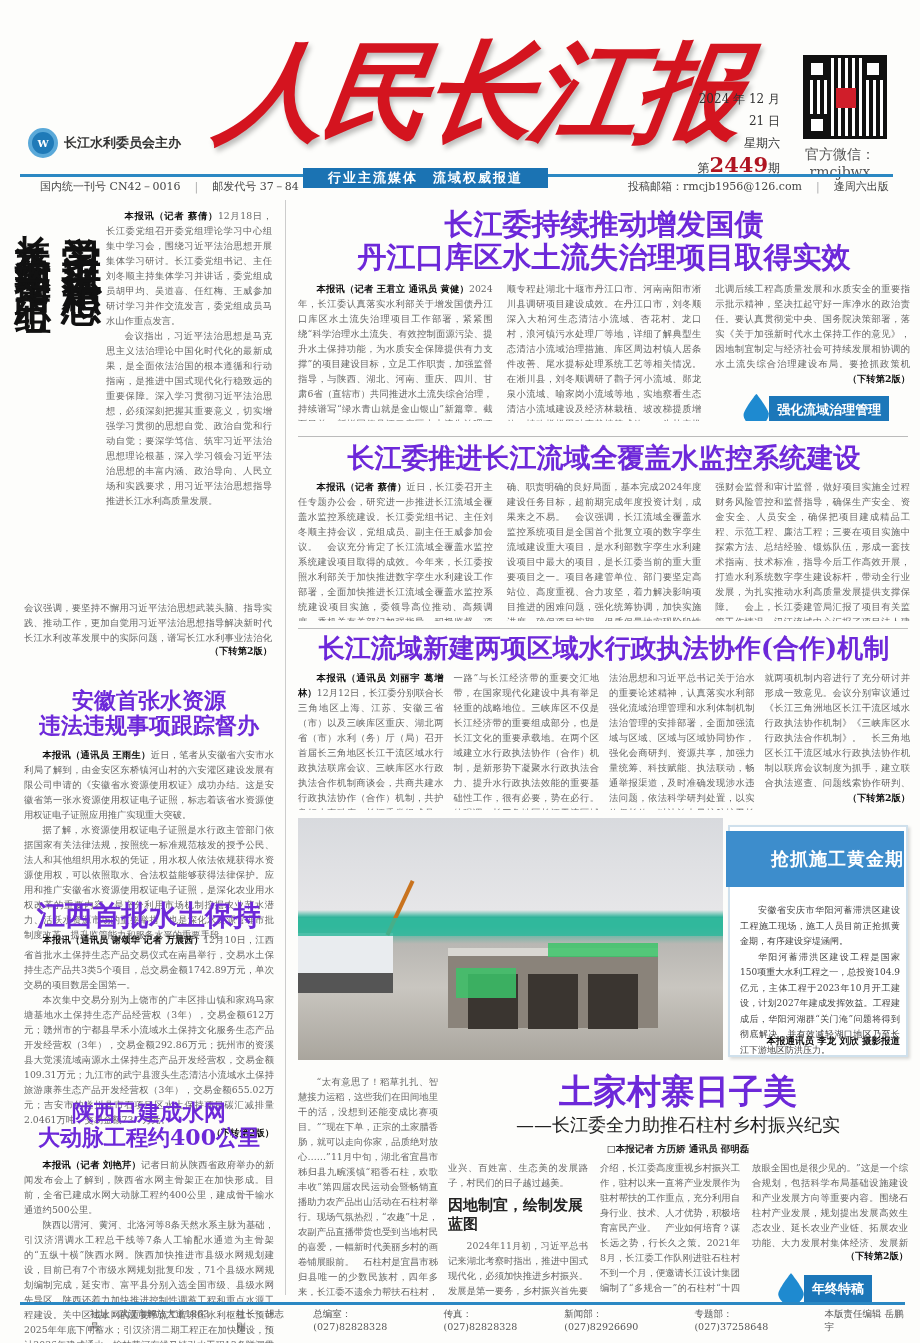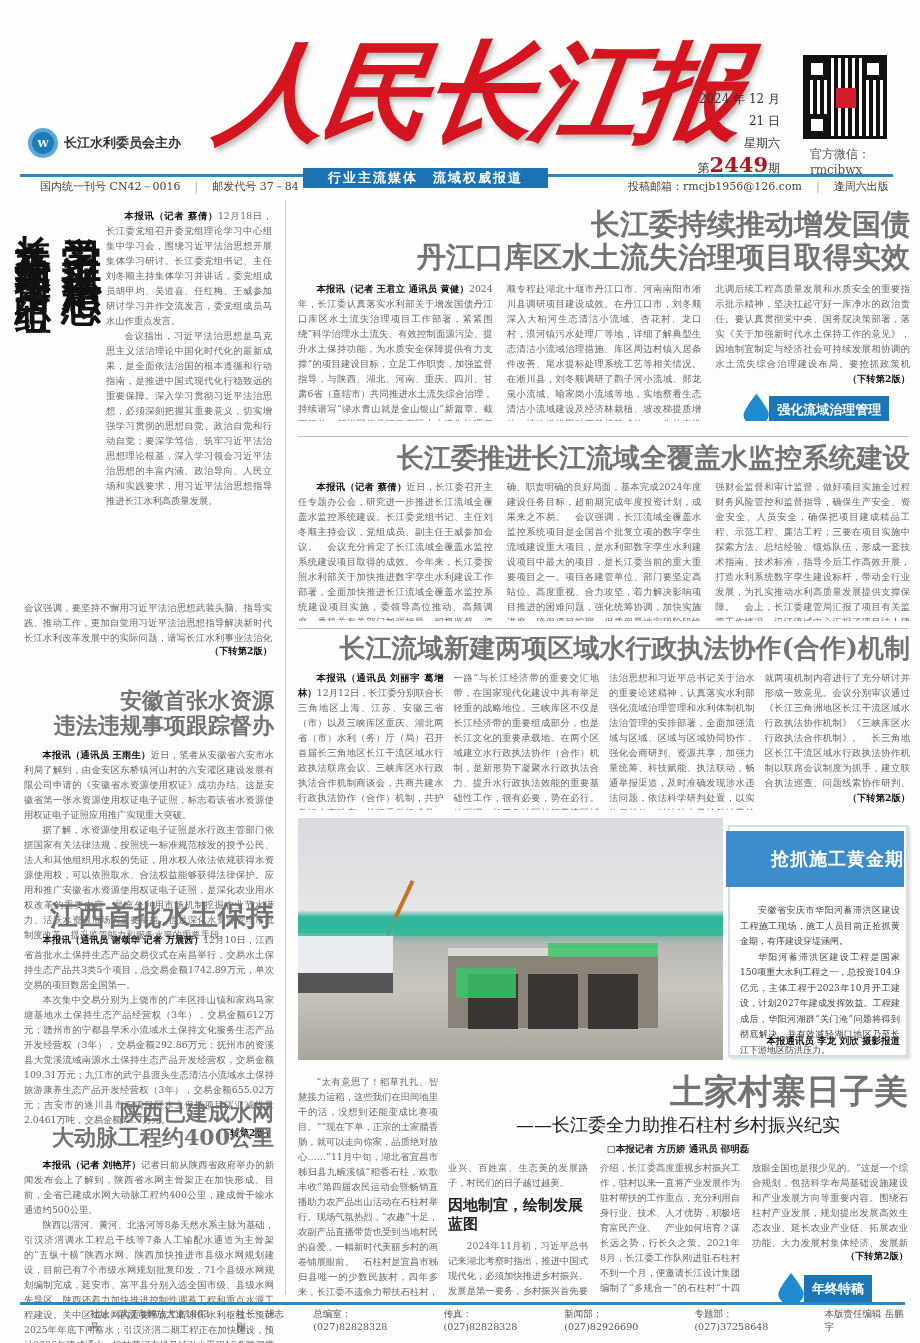--- a/index.html
+++ b/index.html
@@ -7,29 +7,29 @@
 .abs{position:absolute}
 .masthead-title{left:220px;top:20px;font-size:108px;color:#d4141f;font-family:"DejaVu Serif",serif;font-style:italic;font-weight:bold;letter-spacing:-4px;text-shadow:3px 4px 5px rgba(0,0,0,.25);transform:skewX(-8deg)}
 .sponsor{left:28px;top:128px;display:flex;align-items:center;gap:6px;font-size:13px;font-weight:bold;color:#333}
 .logo{width:30px;height:30px;border-radius:50%;background:#1f7ab8;border:4px solid #5aa9d9;display:flex;align-items:center;justify-content:center;color:#fff;font-size:10px;font-weight:bold}
 .dateblock{left:680px;top:88px;width:100px;text-align:right;font-size:12px;line-height:22px;color:#333}
 .issue-num{font-size:21px;color:#b01522;font-weight:bold}
 .qr{left:803px;top:55px;width:84px;height:84px;background:
 repeating-linear-gradient(90deg,#111 0 4px,#fff 4px 7px),#111;position:absolute;border:3px solid #111}
 .qr .corner{position:absolute;width:22px;height:22px;background:#fff;border:5px solid #111}
 .qr .center{position:absolute;left:30px;top:30px;width:20px;height:20px;background:#d01e2a}
-.qr-caption{left:810px;top:146px;font-size:12px;color:#555;width:100px;}
+.qr-caption{left:790px;top:146px;font-size:14px;color:#555;width:100px;text-align:center}
 .rule-blue{height:3px;background:#2b88c3}
 .info-row{top:175px;font-size:11px;color:#444;display:flex;gap:14px;align-items:center}
 .slogan{left:303px;top:168px;width:245px;height:20px;background:#1b73b3;color:#fff;font-size:13px;font-weight:bold;text-align:center;line-height:20px;letter-spacing:2px}
 .vhead{writing-mode:vertical-rl;font-weight:900;color:#111;letter-spacing:6px}
 .body-text{font-size:9.3px;line-height:15px;color:#666;text-align:justify;text-indent:2em}
 .body-text .lead{color:#111;font-weight:bold}
 .cont{font-size:9.3px;font-weight:bold;color:#111;text-align:right}
-.h1{font-weight:900;color:#737373;text-align:right;line-height:1.15}
+.h1{font-weight:900;color:#6d28d9;text-align:center;line-height:1.15}
 .colwrap{display:flex;gap:14px}
 .col{flex:1}
 .tagbox{display:flex;align-items:center;gap:0}
 .drop{width:26px;height:32px;background:#1e8ad0;border-radius:50% 50% 50% 50%/60% 60% 40% 40%;transform:rotate(0deg);clip-path:path('M13 0 C13 0 26 16 26 22 A13 10 0 0 1 0 22 C0 16 13 0 13 0 Z')}
 .tag{background:#1c77b9;color:#fff;font-weight:bold;font-size:13px;padding:5px 8px}
 .photo{left:298px;top:818px;width:425px;height:242px;background:linear-gradient(180deg,#d8dade 0%,#e6e6e8 38%,#2fb39b 41%,#34b59b 45%,#b9b7b3 52%,#c9c6c0 70%,#a9a59d 100%);overflow:hidden}
 .photo .struct{position:absolute;left:150px;top:130px;width:210px;height:80px;background:#8a837a;border-top:8px solid #d9d7d2}
 .photo .bay{position:absolute;top:18px;width:50px;height:55px;background:#3a3530}
 .photo .net{position:absolute;background:#3cc46a;opacity:.85}
 .photo .crane{position:absolute;left:100px;top:60px;width:4px;height:60px;background:#c9731e;transform:rotate(25deg)}

